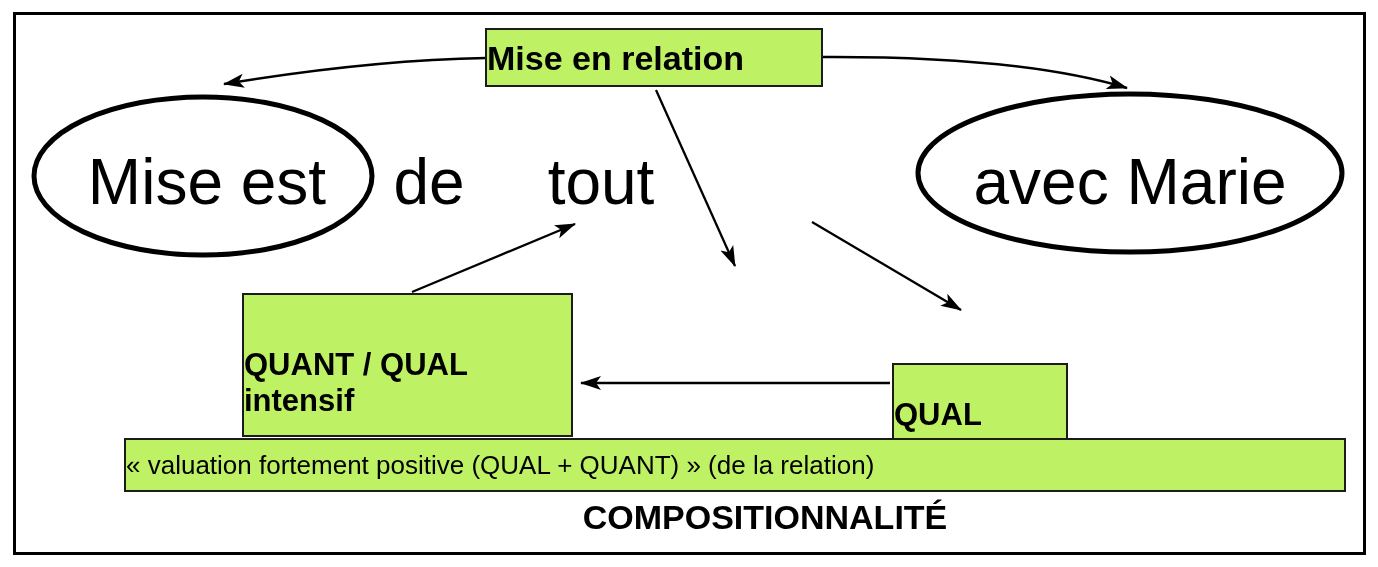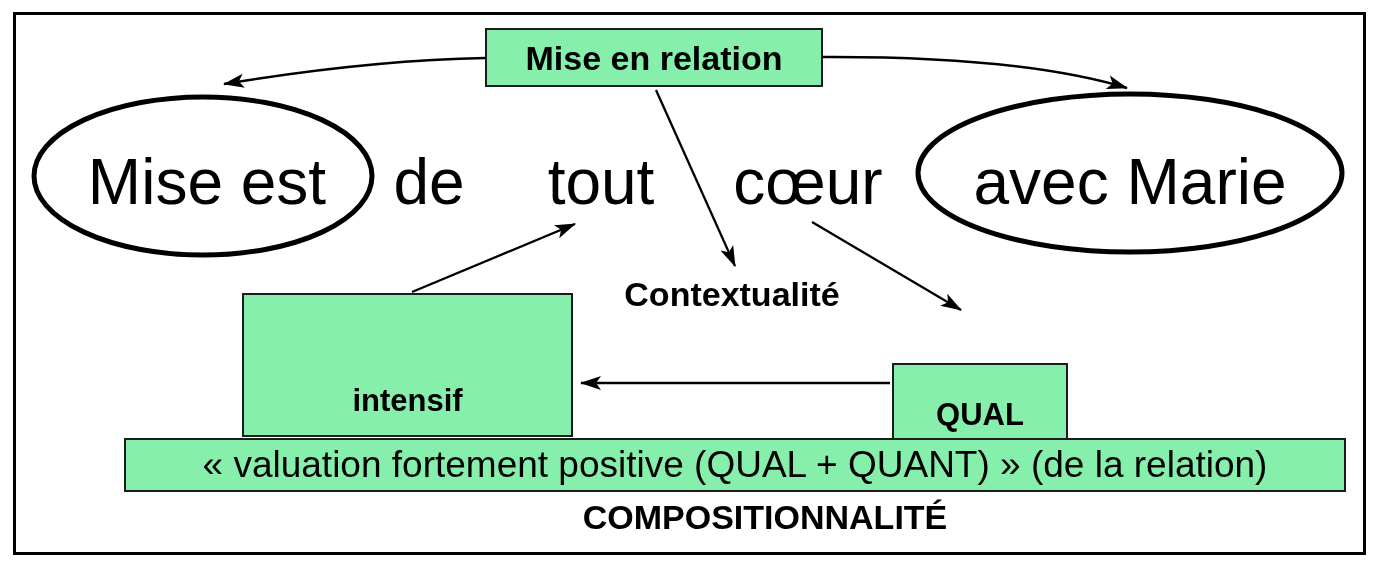--- a/index.html
+++ b/index.html
@@ -10,43 +10,43 @@
     font-family:"Liberation Sans", sans-serif;
     color:#000;
     overflow:hidden;
   }
   .frame{
     position:absolute;left:13px;top:12px;width:1353px;height:543px;
     border:3px solid #000;box-sizing:border-box;
   }
   svg.overlay{position:absolute;left:0;top:0;width:1378px;height:567px;z-index:1;}
   .node-box{
-    position:absolute;box-sizing:border-box;background:#86efac;
+    position:absolute;box-sizing:border-box;background:#bef264;
     border:2px solid #1c1c1c;z-index:2;
-    display:flex;flex-direction:column;align-items:center;justify-content:center;
+    display:flex;flex-direction:column;justify-content:center;
   }
   .top-box{left:485px;top:28px;width:338px;height:59px;}
   .top-box .lbl{font-weight:bold;font-size:34px;line-height:36px;white-space:nowrap;}
   .word{
     position:absolute;top:150px;z-index:2;
     font-size:64px;line-height:64px;white-space:nowrap;
     transform:translateX(-50%);
   }
   .ctx-label{
     position:absolute;top:276px;left:732px;transform:translateX(-50%);
     font-weight:bold;font-size:34px;line-height:36px;white-space:nowrap;z-index:2;
   }
   .qq-box{left:242px;top:293px;width:331px;height:144px;justify-content:flex-end;padding-bottom:16px;}
   .qual-box{left:892px;top:315px;width:176px;height:122px;justify-content:flex-end;padding-bottom:14px;margin-top:48px;}
   .box-line{font-weight:bold;font-size:31px;line-height:36px;white-space:nowrap;}
   .valuation-box{
     left:124px;top:438px;width:1222px;height:54px;z-index:3;
     border:2px solid #1c1c1c;
   }
-  .valuation-box .lbl{font-size:37px;line-height:34px;white-space:nowrap;}
+  .valuation-box .lbl{font-size:26px;line-height:34px;white-space:nowrap;}
   .bottom-label{
     position:absolute;top:497px;left:765px;transform:translateX(-50%);
     font-weight:bold;font-size:34px;line-height:40px;white-space:nowrap;z-index:2;
   }
 </style>
 </head>
 <body>
 
 <div id="canvas">
 
@@ -70,26 +70,25 @@
     <path d="M890,383 L581,383" fill="none" stroke="#000" stroke-width="2.3" marker-end="url(#ah)"></path>
   </svg>
 
   <div class="node-box top-box">
     <span class="lbl">Mise en relation</span>
   </div>
 
   <span class="word" style="left:207px">Mise est</span>
   <span class="word" style="left:601px">tout</span>
   <span class="word" style="left:429px">de</span>
-  <span class="word" style="left:808px">cœur</span>
   <span class="word" style="left:1130px">avec Marie</span>
 
-  <span class="ctx-label">Contextualité</span>
 
   <div class="node-box qq-box">
+    <span class="box-line">QUANT / QUAL</span>
     <span class="box-line">intensif</span>
   </div>
 
   <div class="node-box qual-box">
     <span class="box-line">QUAL</span>
     <span class="box-line">+</span>
   </div>
 
   <div class="node-box valuation-box">
     <span class="lbl">« valuation fortement positive (QUAL + QUANT) » (de la relation)</span>

